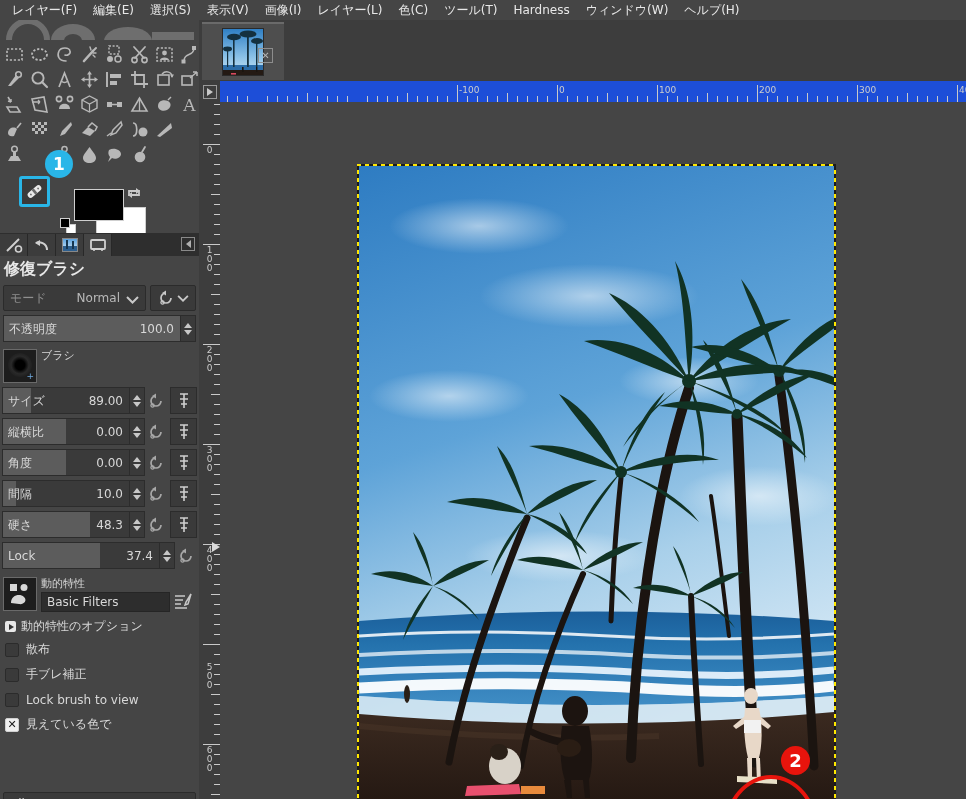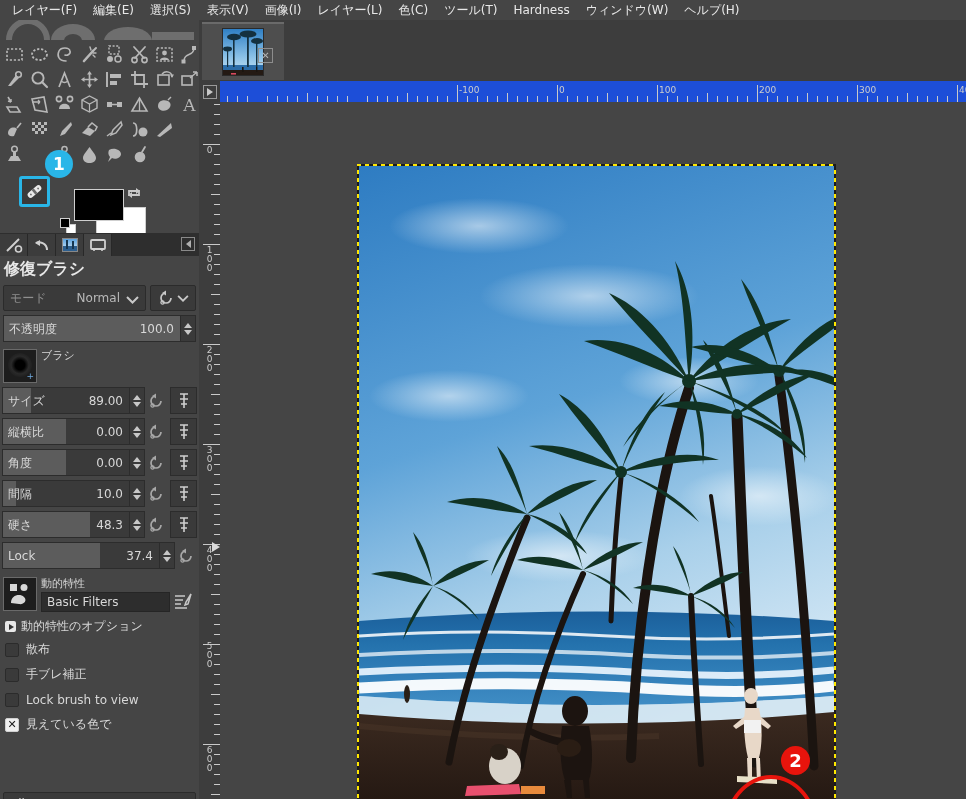--- a/index.html
+++ b/index.html
@@ -981,21 +981,21 @@
         <div class="vlabel" style="top: 44px; left: 6px;">0</div>
         <div class="tick" style="top: 142px; left: 4px; height: 1px; width: 17px;"></div>
         <div class="vlabel" style="top: 144px; left: 6px;">100</div>
         <div class="tick" style="top: 242px; left: 4px; height: 1px; width: 17px;"></div>
         <div class="vlabel" style="top: 244px; left: 6px;">200</div>
         <div class="tick" style="top: 342px; left: 4px; height: 1px; width: 17px;"></div>
         <div class="vlabel" style="top: 344px; left: 6px;">300</div>
         <div class="tick" style="top: 442px; left: 4px; height: 1px; width: 17px;"></div>
         <div class="vlabel" style="top: 444px; left: 6px;">400</div>
         <div class="tick" style="top: 542px; left: 4px; height: 1px; width: 17px;"></div>
-        <div class="vlabel" style="top: 540px; left: 6px;">500</div>
+        <div class="vlabel" style="top: 561px; left: 6px;">500</div>
         <div class="tick" style="top: 642px; left: 4px; height: 1px; width: 17px;"></div>
         <div class="vlabel" style="top: 644px; left: 6px;">600</div>
         <div class="tick" style="top: 2px; left: 15px; height: 1px; width: 6px;"></div>
         <div class="tick" style="top: 12px; left: 15px; height: 1px; width: 6px;"></div>
         <div class="tick" style="top: 22px; left: 15px; height: 1px; width: 6px;"></div>
         <div class="tick" style="top: 32px; left: 15px; height: 1px; width: 6px;"></div>
         <div class="tick" style="top: 52px; left: 15px; height: 1px; width: 6px;"></div>
         <div class="tick" style="top: 62px; left: 15px; height: 1px; width: 6px;"></div>
         <div class="tick" style="top: 72px; left: 15px; height: 1px; width: 6px;"></div>
         <div class="tick" style="top: 82px; left: 15px; height: 1px; width: 6px;"></div>

